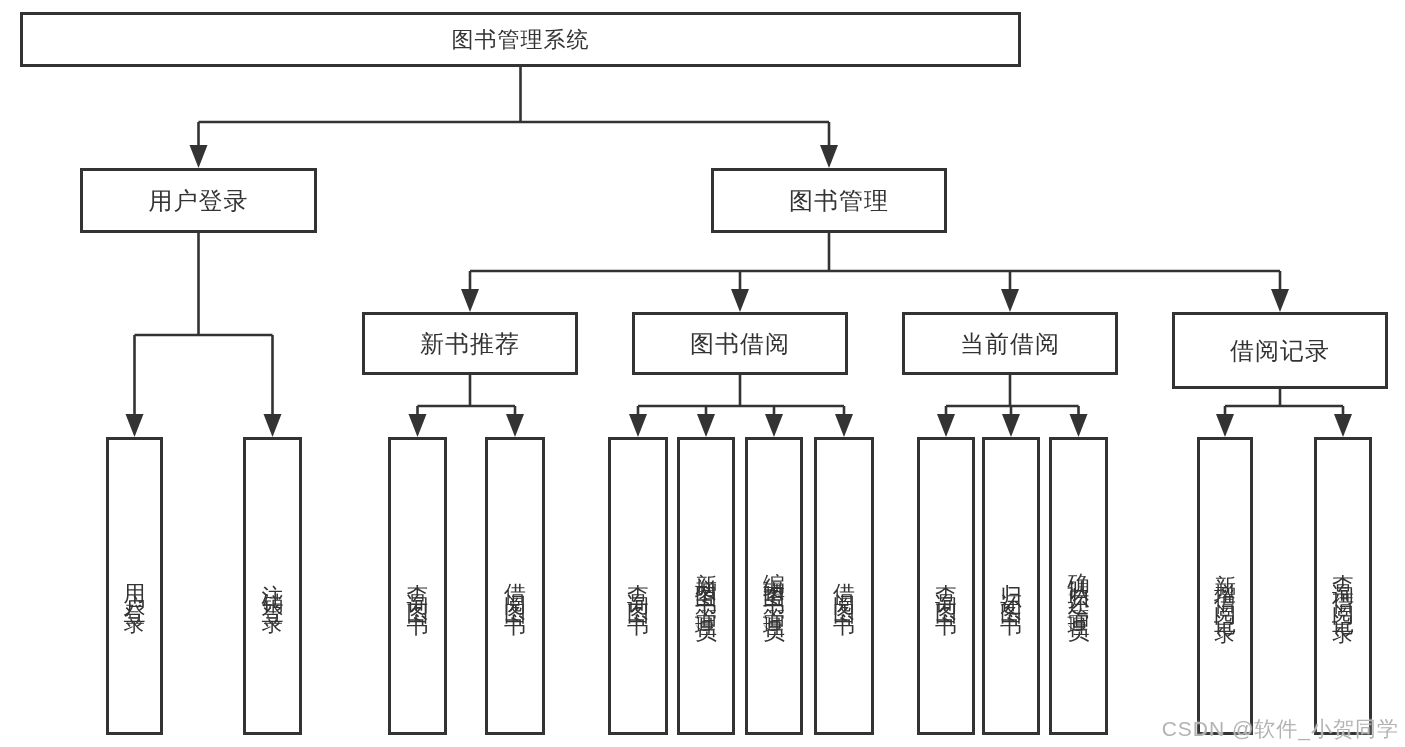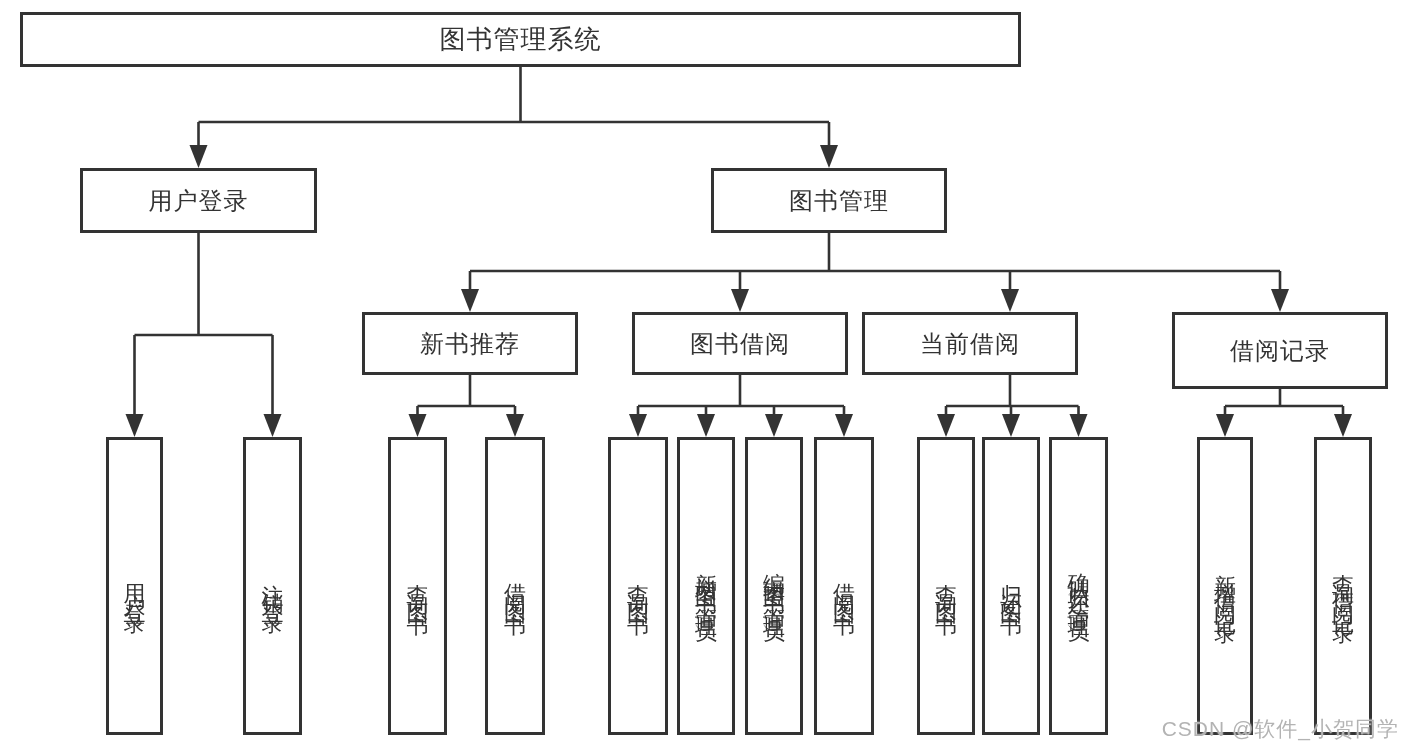--- a/index.html
+++ b/index.html
@@ -15,21 +15,21 @@
     position:absolute;
     box-sizing:border-box;
     border:3px solid #333333;
     background:#ffffff;
     display:flex;
     align-items:center;
     justify-content:center;
     color:#333333;
   }
   .node .hlabel { font-size:24px; letter-spacing:1px; white-space:nowrap; }
-  .node .rootlabel { font-size:26px; letter-spacing:1px; white-space:nowrap; }
+  .node .rootlabel { font-size:22px; letter-spacing:1px; white-space:nowrap; }
   .node .vlabel {
     writing-mode:vertical-rl;
     font-size:22px;
     letter-spacing:10px;
     line-height:1.1;
     white-space:nowrap;
   }
   .node .vlabel.tight { letter-spacing:7px; }
   .watermark {
     position:absolute;
@@ -96,21 +96,21 @@
   <div class="node" style="left:711px; top:168px; width:236px; height:65px;padding-left:20px;">
     <span class="hlabel">图书管理</span>
   </div>
 
   <div class="node" style="left:632px; top:312px; width:216px; height:63px;">
     <span class="hlabel">图书借阅</span>
   </div>
   <div class="node" style="left:362px; top:312px; width:216px; height:63px;">
     <span class="hlabel">新书推荐</span>
   </div>
-  <div class="node" style="left:862px; top:312px; width:216px; height:63px;">
+  <div class="node" style="left:902px; top:312px; width:216px; height:63px;">
     <span class="hlabel">当前借阅</span>
   </div>
   <div class="node" style="left:1172px; top:312px; width:216px; height:77px;">
     <span class="hlabel">借阅记录</span>
   </div>
 
   <div class="node" style="left:106px; top:437px; width:57px; height:298px;">
     <span class="vlabel">用户登录</span>
   </div>
   <div class="node" style="left:243px; top:437px; width:59px; height:298px;">

